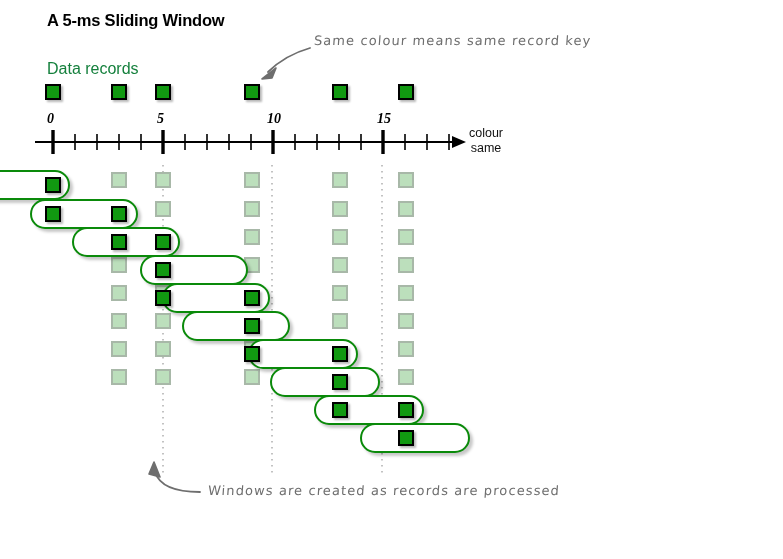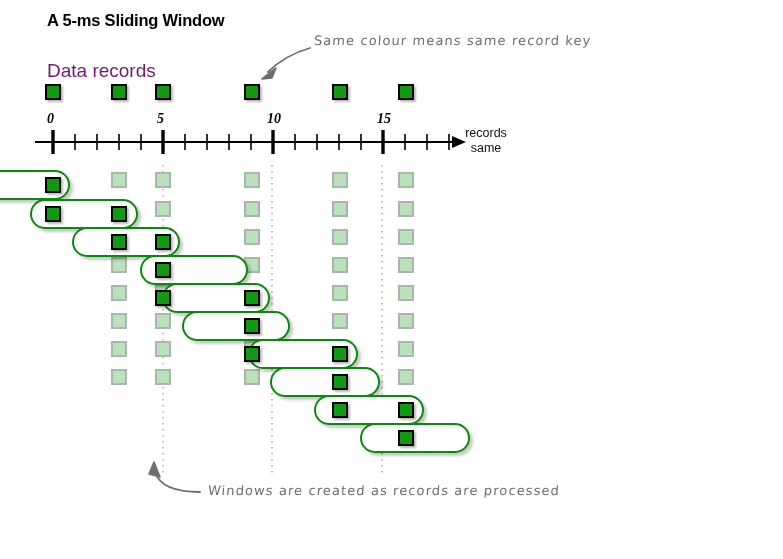--- a/index.html
+++ b/index.html
@@ -16,21 +16,21 @@
   .title{
     position:absolute;
     left:47px; top:11px;
     font-size:16.5px; font-weight:bold;
     color:#000; letter-spacing:-0.2px;
     white-space:nowrap;
   }
   .records-label{
     position:absolute;
     left:47px; top:60px;
-    font-size:19px; color:#701a75;
+    font-size:16px; color:#15803d;
     white-space:nowrap;
   }
   .axis-caption{
     position:absolute;
     left:456px; top:126px;
     font-size:12.5px; color:#111;
     line-height:15px; text-align:center;
     width:60px;
   }
 
@@ -80,21 +80,21 @@
 </style>
 </head>
 <body>
 
 <div id="stage">
 
   <div class="title">A 5-ms Sliding Window</div>
   <div class="records-label">Data records</div>
 
   <div class="axis-caption">
-    <div>records</div>
+    <div>colour</div>
     <div>same</div>
   </div>
 
   <div class="hand hand-top">Same colour means same record key</div>
   <div class="hand hand-bottom">Windows are created as records are processed</div>
 
   <svg id="vec" viewBox="0 0 783 559">
     <g id="guide-lines">
         <line x1="163" y1="165" x2="163" y2="475" stroke="#9a9a9a" stroke-width="1.2" stroke-dasharray="1.5 4.5"></line>
         <line x1="272" y1="165" x2="272" y2="475" stroke="#9a9a9a" stroke-width="1.2" stroke-dasharray="1.5 4.5"></line>

